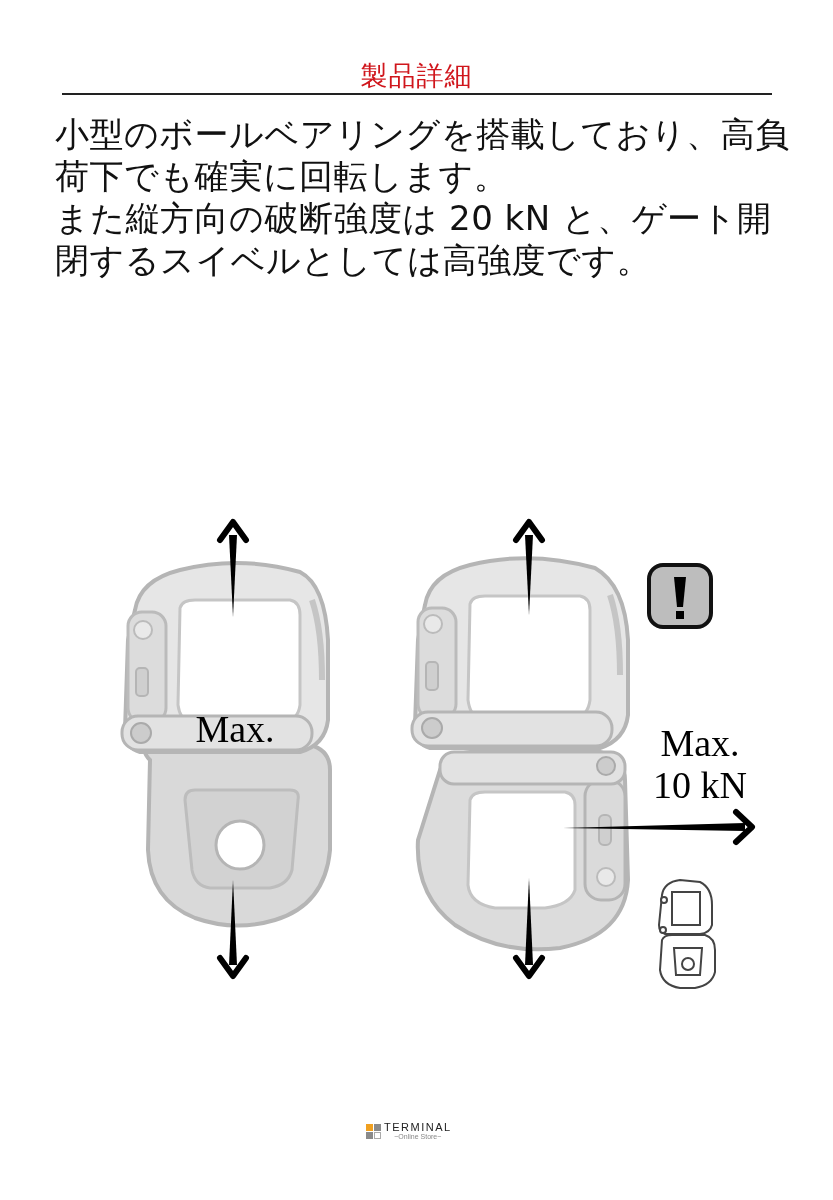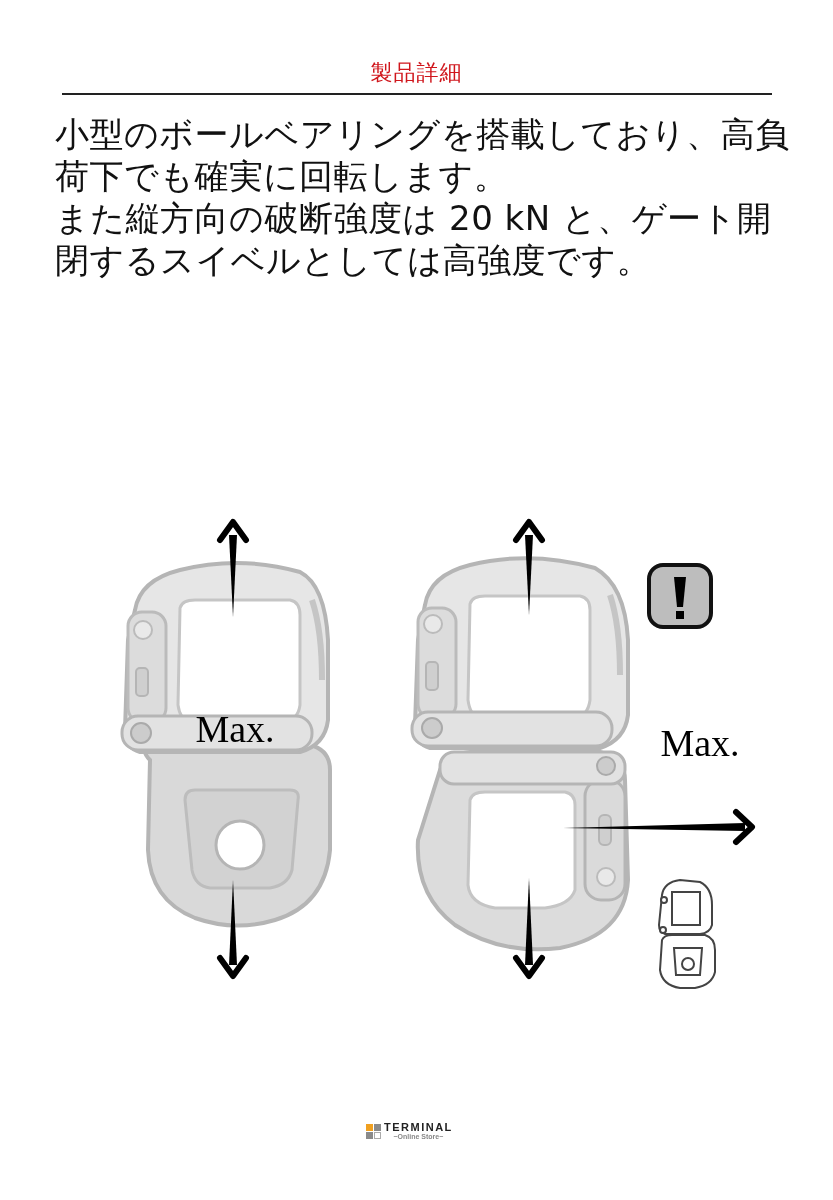--- a/index.html
+++ b/index.html
@@ -1,27 +1,27 @@
 <!DOCTYPE html>
 <html><head>
 <meta charset="utf-8">
 <style>
   html, body { margin: 0; padding: 0; background: #ffffff; }
   body { width: 833px; height: 1200px; position: relative; overflow: hidden;
          font-family: "DejaVu Sans", "Liberation Sans", sans-serif; color: #111; }
   .title { position: absolute; top: 58px; left: 0; width: 833px; text-align: center;
-           font-size: 22px; color: #d0161c; letter-spacing: 1px; }
+           font-size: 27px; color: #d0161c; letter-spacing: 1px; }
   .rule { position: absolute; top: 93px; left: 62px; width: 710px; height: 2px; background: #222; }
   .body-text { position: absolute; top: 113px; left: 55px; width: 740px; font-size: 34px;
                line-height: 42px; color: #111; letter-spacing: 0.5px; }
   .body-text p { margin: 0; }
   .figure { position: absolute; left: 0; top: 500px; width: 833px; height: 500px; }
   .label { position: absolute; font-family: Liberation Serif, serif; color: #000;
            font-size: 38px; line-height: 42px; text-align: center; }
-  .logo { position: absolute; top: 1118px; left: 366px; height: 26px; display: flex; align-items: center; font-weight: bold; }
+  .logo { position: absolute; top: 1118px; left: 366px; height: 26px; display: flex; align-items: center; }
   .logo-mark { display: grid; grid-template-columns: 7px 7px; grid-template-rows: 7px 7px; gap: 1px; margin-right: 3px; }
   .logo-mark span { display: block; }
   .logo-text { display: flex; flex-direction: column; line-height: 1; }
   .logo-name { font-family: "Liberation Sans", sans-serif; font-size: 11px; letter-spacing: 1.5px; color: #222; }
   .logo-sub { font-family: "Liberation Sans", sans-serif; font-size: 7px; color: #888; text-align: center; }
 </style>
 </head>
 <body>
 
 <div class="title">製品詳細</div>
@@ -111,20 +111,21 @@
       <path d="M674 948 L702 948 L700 975 L676 975 Z"></path>
       <circle cx="688" cy="964" r="6"></circle>
     </g>
   </svg>
 
   <div class="label" style="left:160px; top:208px; width:150px;">
     <div>Max.</div>
   </div>
   <div class="label" style="left:630px; top:222px; width:140px;">
     <div>Max.</div>
+    <div>10 kN</div>
   </div>
 </div>
 
 <div class="logo">
   <div class="logo-mark">
     <span style="background:#f0a020"></span>
     <span style="background:#8a8a8a"></span>
     <span style="background:#8a8a8a"></span>
     <span style="background:#ffffff; border:1px solid #aaa; box-sizing:border-box;"></span>
   </div>

